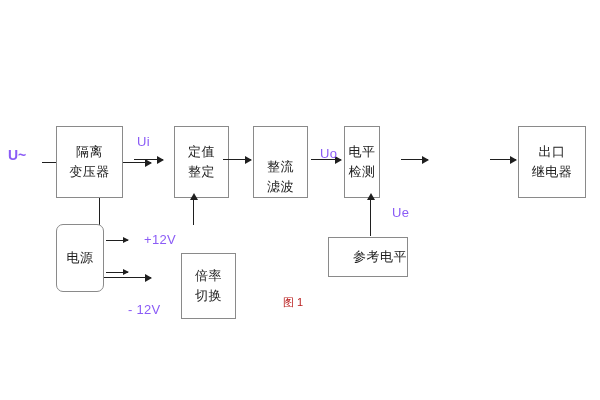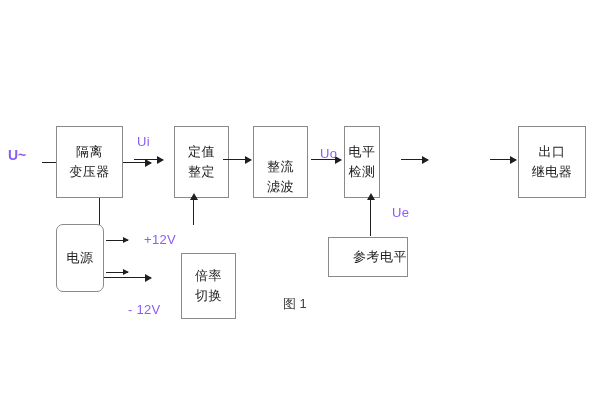--- a/index.html
+++ b/index.html
@@ -40,22 +40,22 @@
     white-space: nowrap;
     letter-spacing: 0.3px;
   }
   .lbl-big {
     font-size: 14px;
     font-weight: bold;
     letter-spacing: 0px;
   }
   .cap {
     position: absolute;
-    color: #404040;
-    font-size: 13px;
+    color: #b91c1c;
+    font-size: 11px;
     white-space: nowrap;
   }
   
   .harrow {
     position: absolute;
     height: 0;
     border-top: 1.4px solid #1f1f1f;
   }
   .harrow::after {
     content: "";

